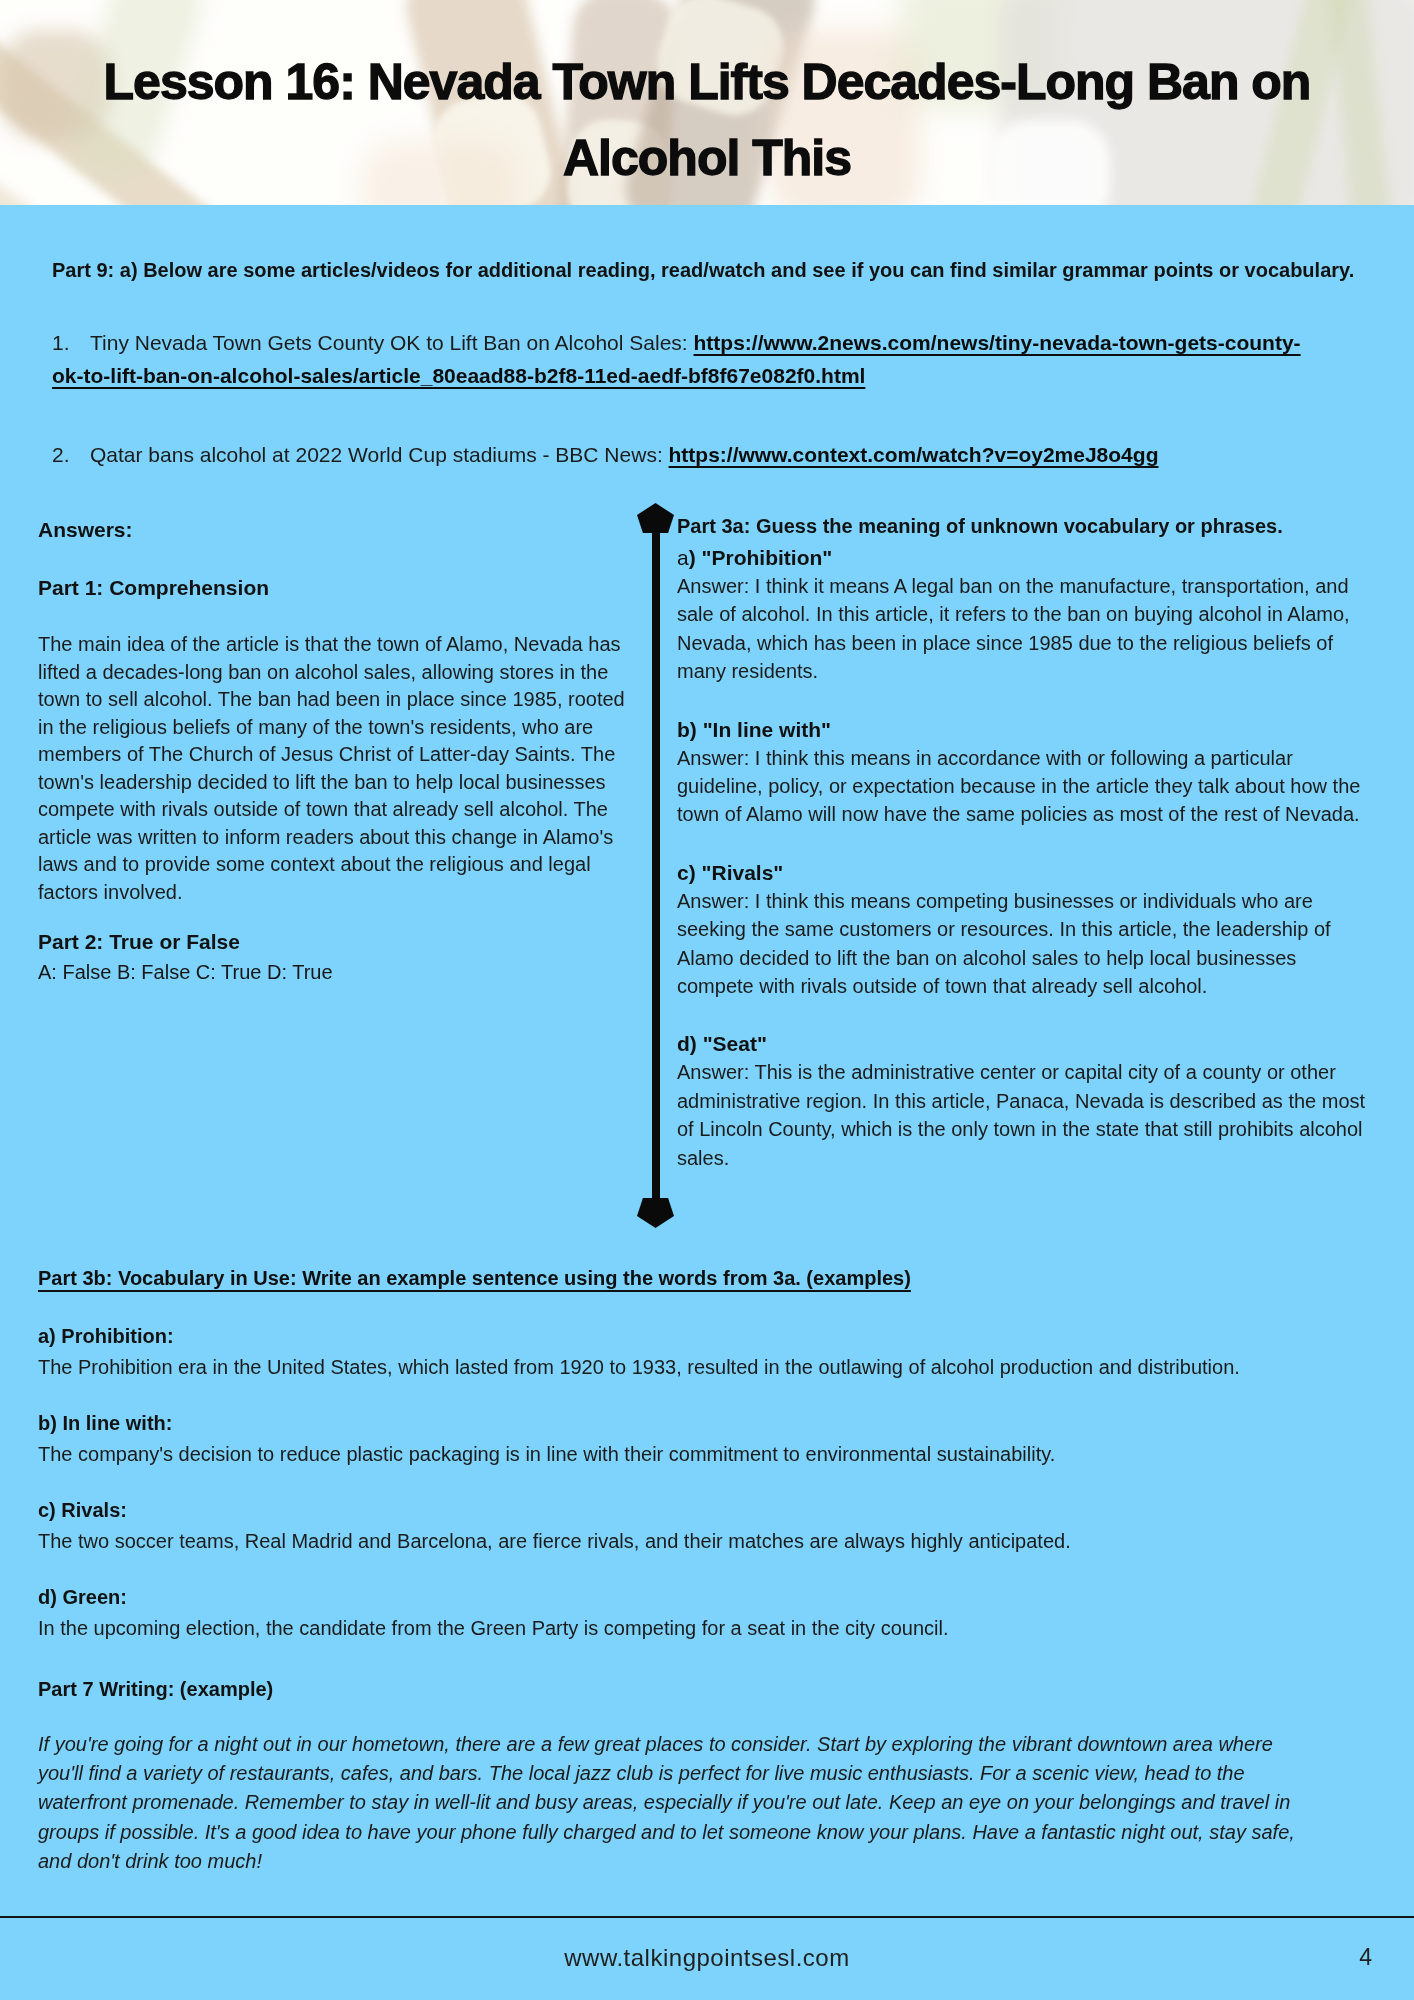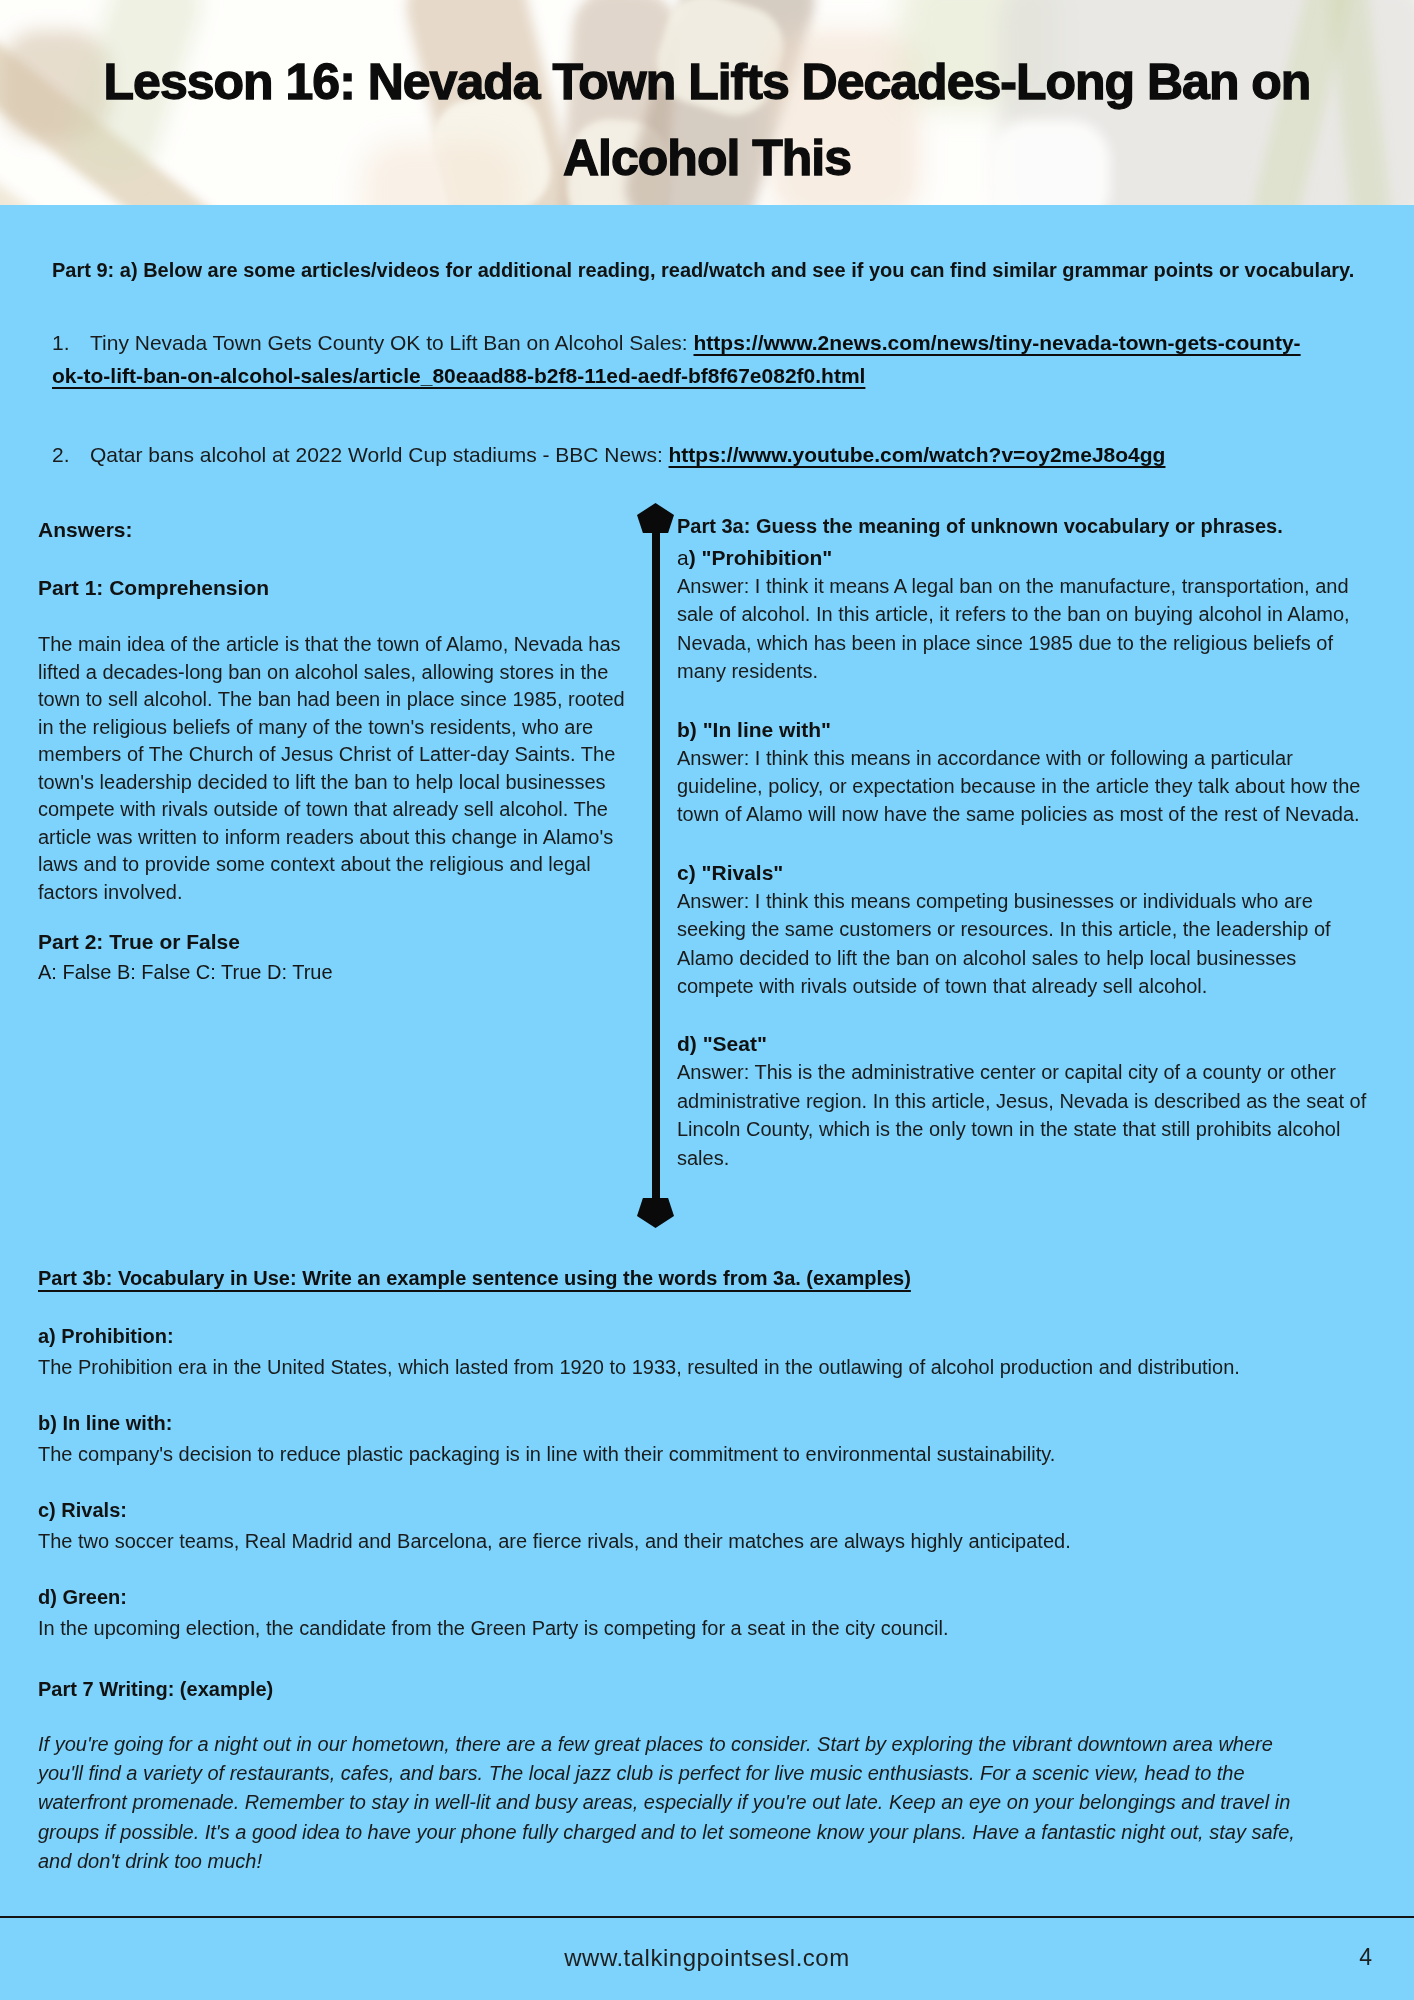--- a/index.html
+++ b/index.html
@@ -125,21 +125,21 @@
     </h1>
   </header>
 
   <section class="part9">
     <p class="part9-intro">Part 9: a) Below are some articles/videos for additional reading, read/watch and see if you can find similar grammar points or vocabulary.</p>
     <div class="reading-list">
       <p class="list-item">
         <span class="num">1.</span><span>Tiny Nevada Town Gets County OK to Lift Ban on Alcohol Sales: </span><a href="#">https://www.2news.com/news/tiny-nevada-town-gets-county-ok-to-lift-ban-on-alcohol-sales/article_80eaad88-b2f8-11ed-aedf-bf8f67e082f0.html</a>
       </p>
       <p class="list-item">
-        <span class="num">2.</span><span>Qatar bans alcohol at 2022 World Cup stadiums - BBC News: </span><a href="#">https://www.youtube.com/watch?v=oy2meJ8o4gg</a>
+        <span class="num">2.</span><span>Qatar bans alcohol at 2022 World Cup stadiums - BBC News: </span><a href="#">https://www.context.com/watch?v=oy2meJ8o4gg</a>
       </p>
     </div>
   </section>
 
   <div class="col-left">
     <p class="h-bold21">Answers:</p>
     <p class="h-bold21 part1-head">Part 1: Comprehension</p>
     <p class="body20 part1-text">The main idea of the article is that the town of Alamo, Nevada has lifted a decades-long ban on alcohol sales, allowing stores in the town to sell alcohol. The ban had been in place since 1985, rooted in the religious beliefs of many of the town's residents, who are members of The Church of Jesus Christ of Latter-day Saints. The town's leadership decided to lift the ban to help local businesses compete with rivals outside of town that already sell alcohol. The article was written to inform readers about this change in Alamo's laws and to provide some context about the religious and legal factors involved.</p>
     <p class="h-bold21 part2-head">Part 2: True or False</p>
     <p class="part2-text">A: False B: False C: True D: True</p>
@@ -164,21 +164,21 @@
       <p class="entry-answer">Answer: I think this means in accordance with or following a particular guideline, policy, or expectation because in the article they talk about how the town of Alamo will now have the same policies as most of the rest of Nevada.</p>
     </div>
 
     <div class="vocab-entry">
       <p class="entry-label"><span class="reg"></span><span class="bld">c) "Rivals"</span></p>
       <p class="entry-answer">Answer: I think this means competing businesses or individuals who are seeking the same customers or resources. In this article, the leadership of Alamo decided to lift the ban on alcohol sales to help local businesses compete with rivals outside of town that already sell alcohol.</p>
     </div>
 
     <div class="vocab-entry">
       <p class="entry-label"><span class="reg"></span><span class="bld">d) "Seat"</span></p>
-      <p class="entry-answer">Answer: This is the administrative center or capital city of a county or other administrative region. In this article, Jesus, Nevada is described as the seat of Lincoln County, which is the only town in the state that still prohibits alcohol sales.</p>
+      <p class="entry-answer">Answer: This is the administrative center or capital city of a county or other administrative region. In this article, Panaca, Nevada is described as the most of Lincoln County, which is the only town in the state that still prohibits alcohol sales.</p>
     </div>
   </div>
 
   <section class="part3b">
     <p class="part3b-head">Part 3b: Vocabulary in Use: Write an example sentence using the words from 3a. (examples)</p>
 
     <div class="ex-entry gap-lg">
       <p class="ex-label">a) Prohibition:</p>
       <p class="ex-text">The Prohibition era in the United States, which lasted from 1920 to 1933, resulted in the outlawing of alcohol production and distribution.</p>
     </div>

